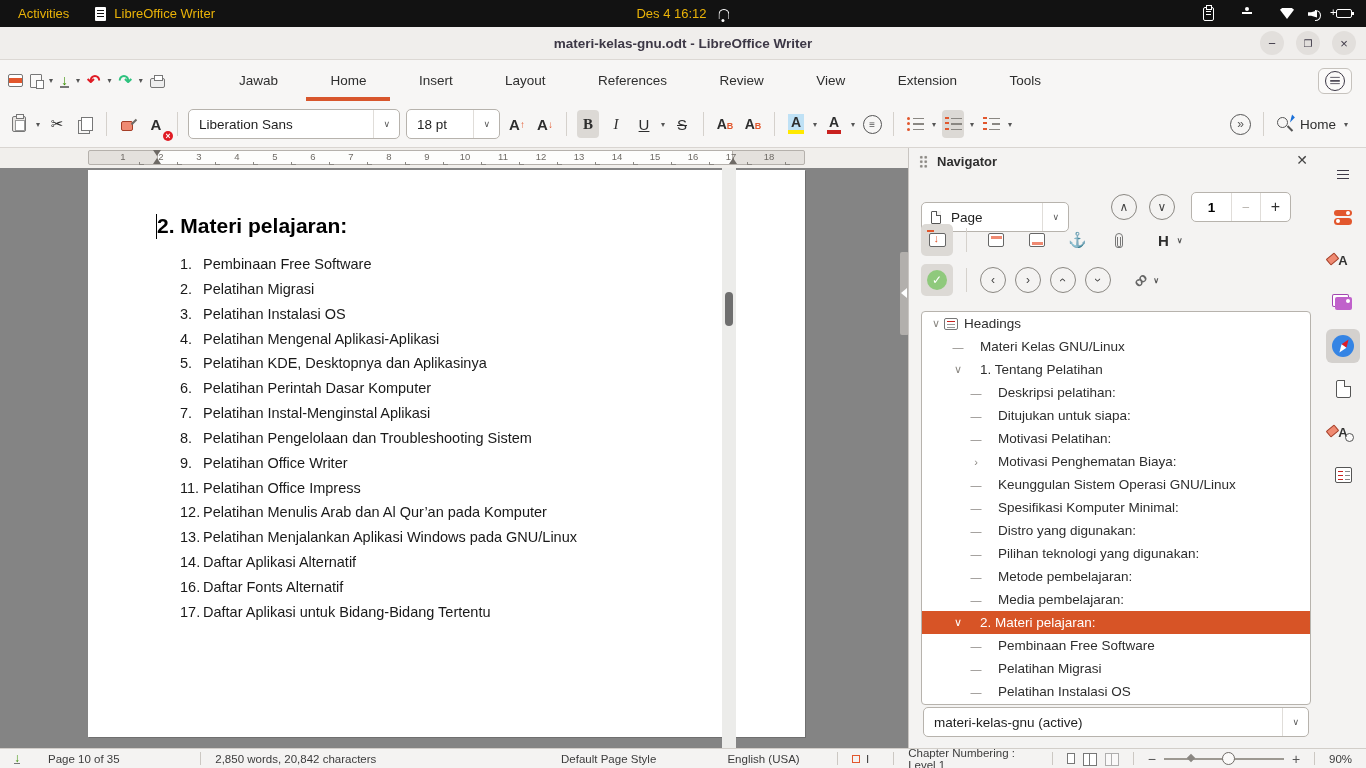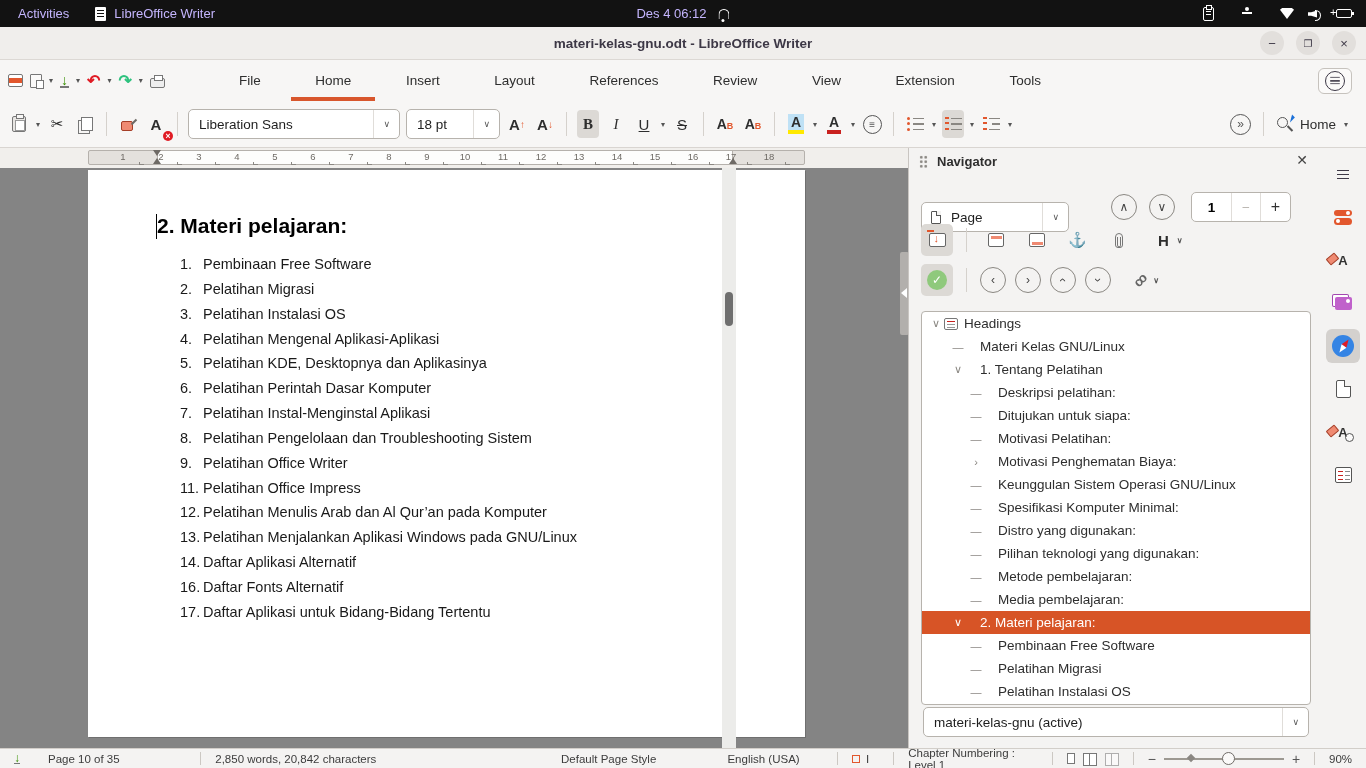--- a/index.html
+++ b/index.html
@@ -1,19 +1,19 @@
 <!DOCTYPE html>
 <html><head>
 <meta charset="utf-8">
 <style>
   * { margin:0; padding:0; box-sizing:border-box; }
   html,body { width:1366px; height:768px; overflow:hidden; font-family:"Liberation Sans",sans-serif; background:#848484; }
 
   
-  #topbar { position:absolute; left:0; top:0; width:1366px; height:27px; background:#121212; color:#c4b5fd; display:flex; align-items:center; font-size:13px; }
+  #topbar { position:absolute; left:0; top:0; width:1366px; height:27px; background:#121212; color:#eab308; display:flex; align-items:center; font-size:13px; }
   #topbar .left { display:flex; align-items:center; gap:26px; margin-left:18px; }
   #topbar .appmenu { display:flex; align-items:center; gap:8px; }
   #tb-appicon { width:11px; height:14px; background:#fff; border-radius:1px; position:relative; }
   #tb-appicon:before { content:""; position:absolute; left:2px; top:3px; width:7px; height:1.5px; background:#121212; box-shadow:0 3px 0 #121212, 0 6px 0 #121212; }
   #topbar .center { position:absolute; left:50%; transform:translateX(-50%); display:flex; align-items:center; gap:12px; }
   .bell { width:11px; height:10px; border:1.4px solid #fff; border-bottom:none; border-radius:6px 6px 0 0; position:relative; }
   .bell:after { content:""; position:absolute; left:2px; bottom:-3px; width:3px; height:3px; border-radius:50%; background:#fff; }
   #topbar .right { margin-left:auto; margin-right:14px; display:flex; align-items:center; gap:26px; }
   .i-clip { width:11px; height:14px; border:1.4px solid #fff; border-radius:2px; position:relative; }
   .i-clip:before { content:""; position:absolute; left:2px; top:-3px; width:4px; height:3px; background:#121212; border:1.4px solid #fff; }
@@ -213,21 +213,21 @@
 
 <div id="topbar">
   <div class="left">
     <span>Activities</span>
     <span class="appmenu">
       <span id="tb-appicon"></span>
       <span>LibreOffice Writer</span>
     </span>
   </div>
   <div class="center">
-    <span>Des 4 06:12</span>
+    <span>Des 4 16:12</span>
     <span class="bell"></span>
   </div>
   <div class="right">
     <span class="i-clip"></span>
     <span class="i-acc"></span>
     <span style="display:flex;gap:14px;align-items:center;">
       <span class="i-wifi"></span>
       <span class="i-vol"></span>
       <span class="i-bat"></span>
     </span>
@@ -250,21 +250,21 @@
       <span class="dd">▾</span>
     <span class="i-save qi">↓</span>
       <span class="dd">▾</span>
     <span class="i-undo qi">↶</span>
       <span class="dd">▾</span>
     <span class="i-redo qi">↷</span>
       <span class="dd">▾</span>
     <span class="i-print qi"></span>
   </div>
   <div id="tabs">
-      <div class="tab">File</div>
+      <div class="tab">Jawab</div>
       <div class="tab active">Home</div>
       <div class="tab">Insert</div>
       <div class="tab">Layout</div>
       <div class="tab">References</div>
       <div class="tab">Review</div>
       <div class="tab">View</div>
       <div class="tab">Extension</div>
       <div class="tab">Tools</div>
     </div>
   <div id="tabbar-menu">

